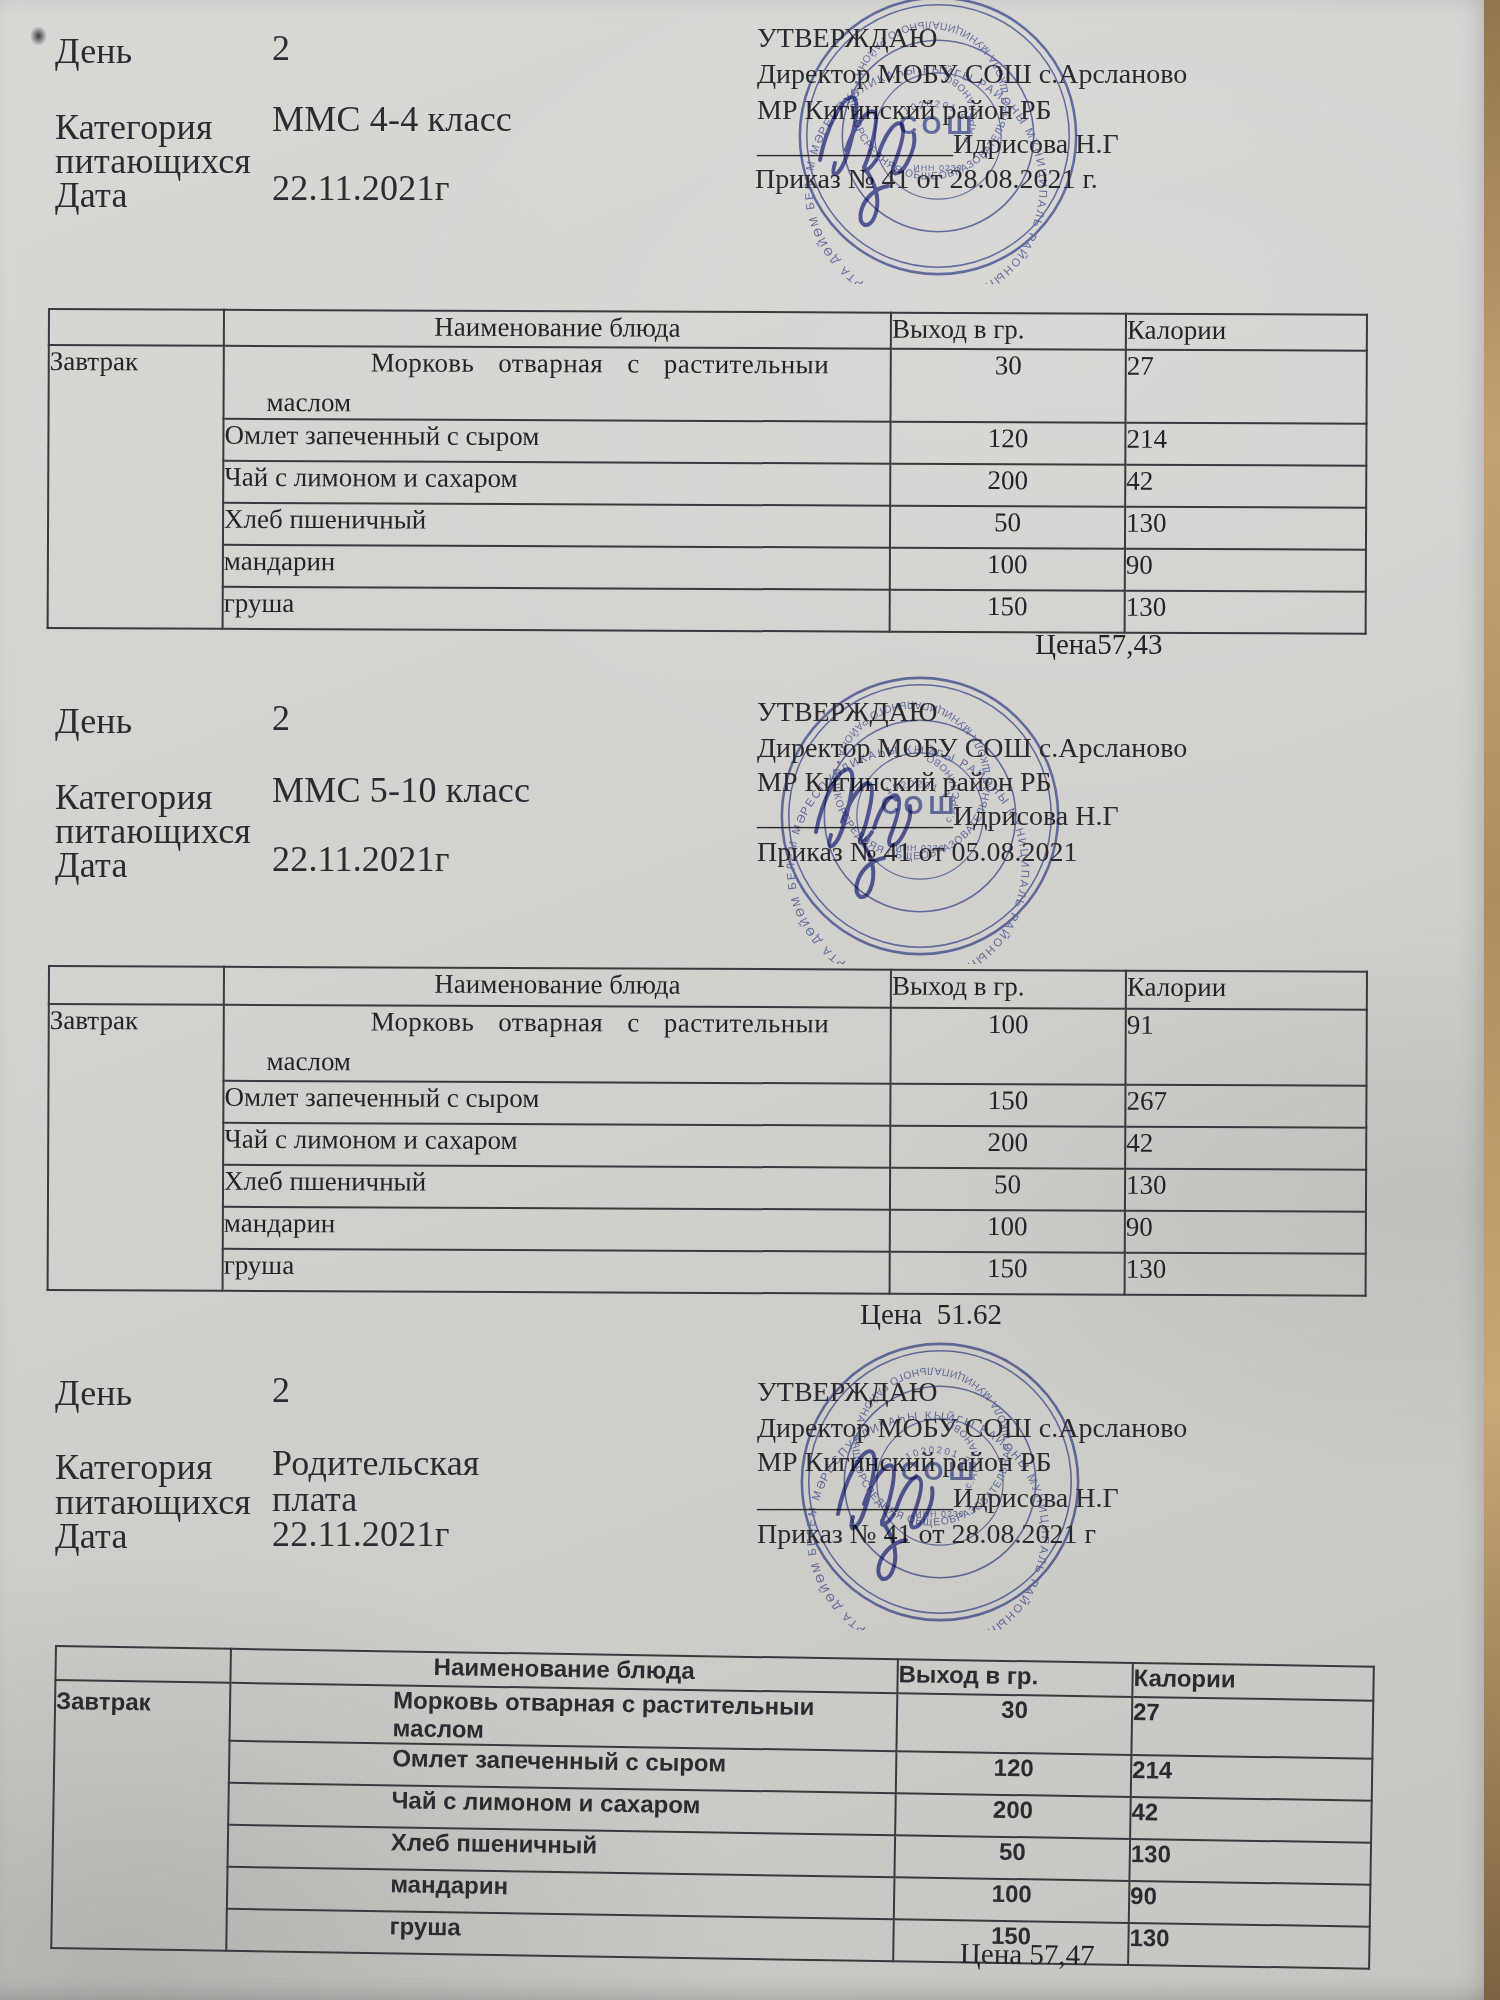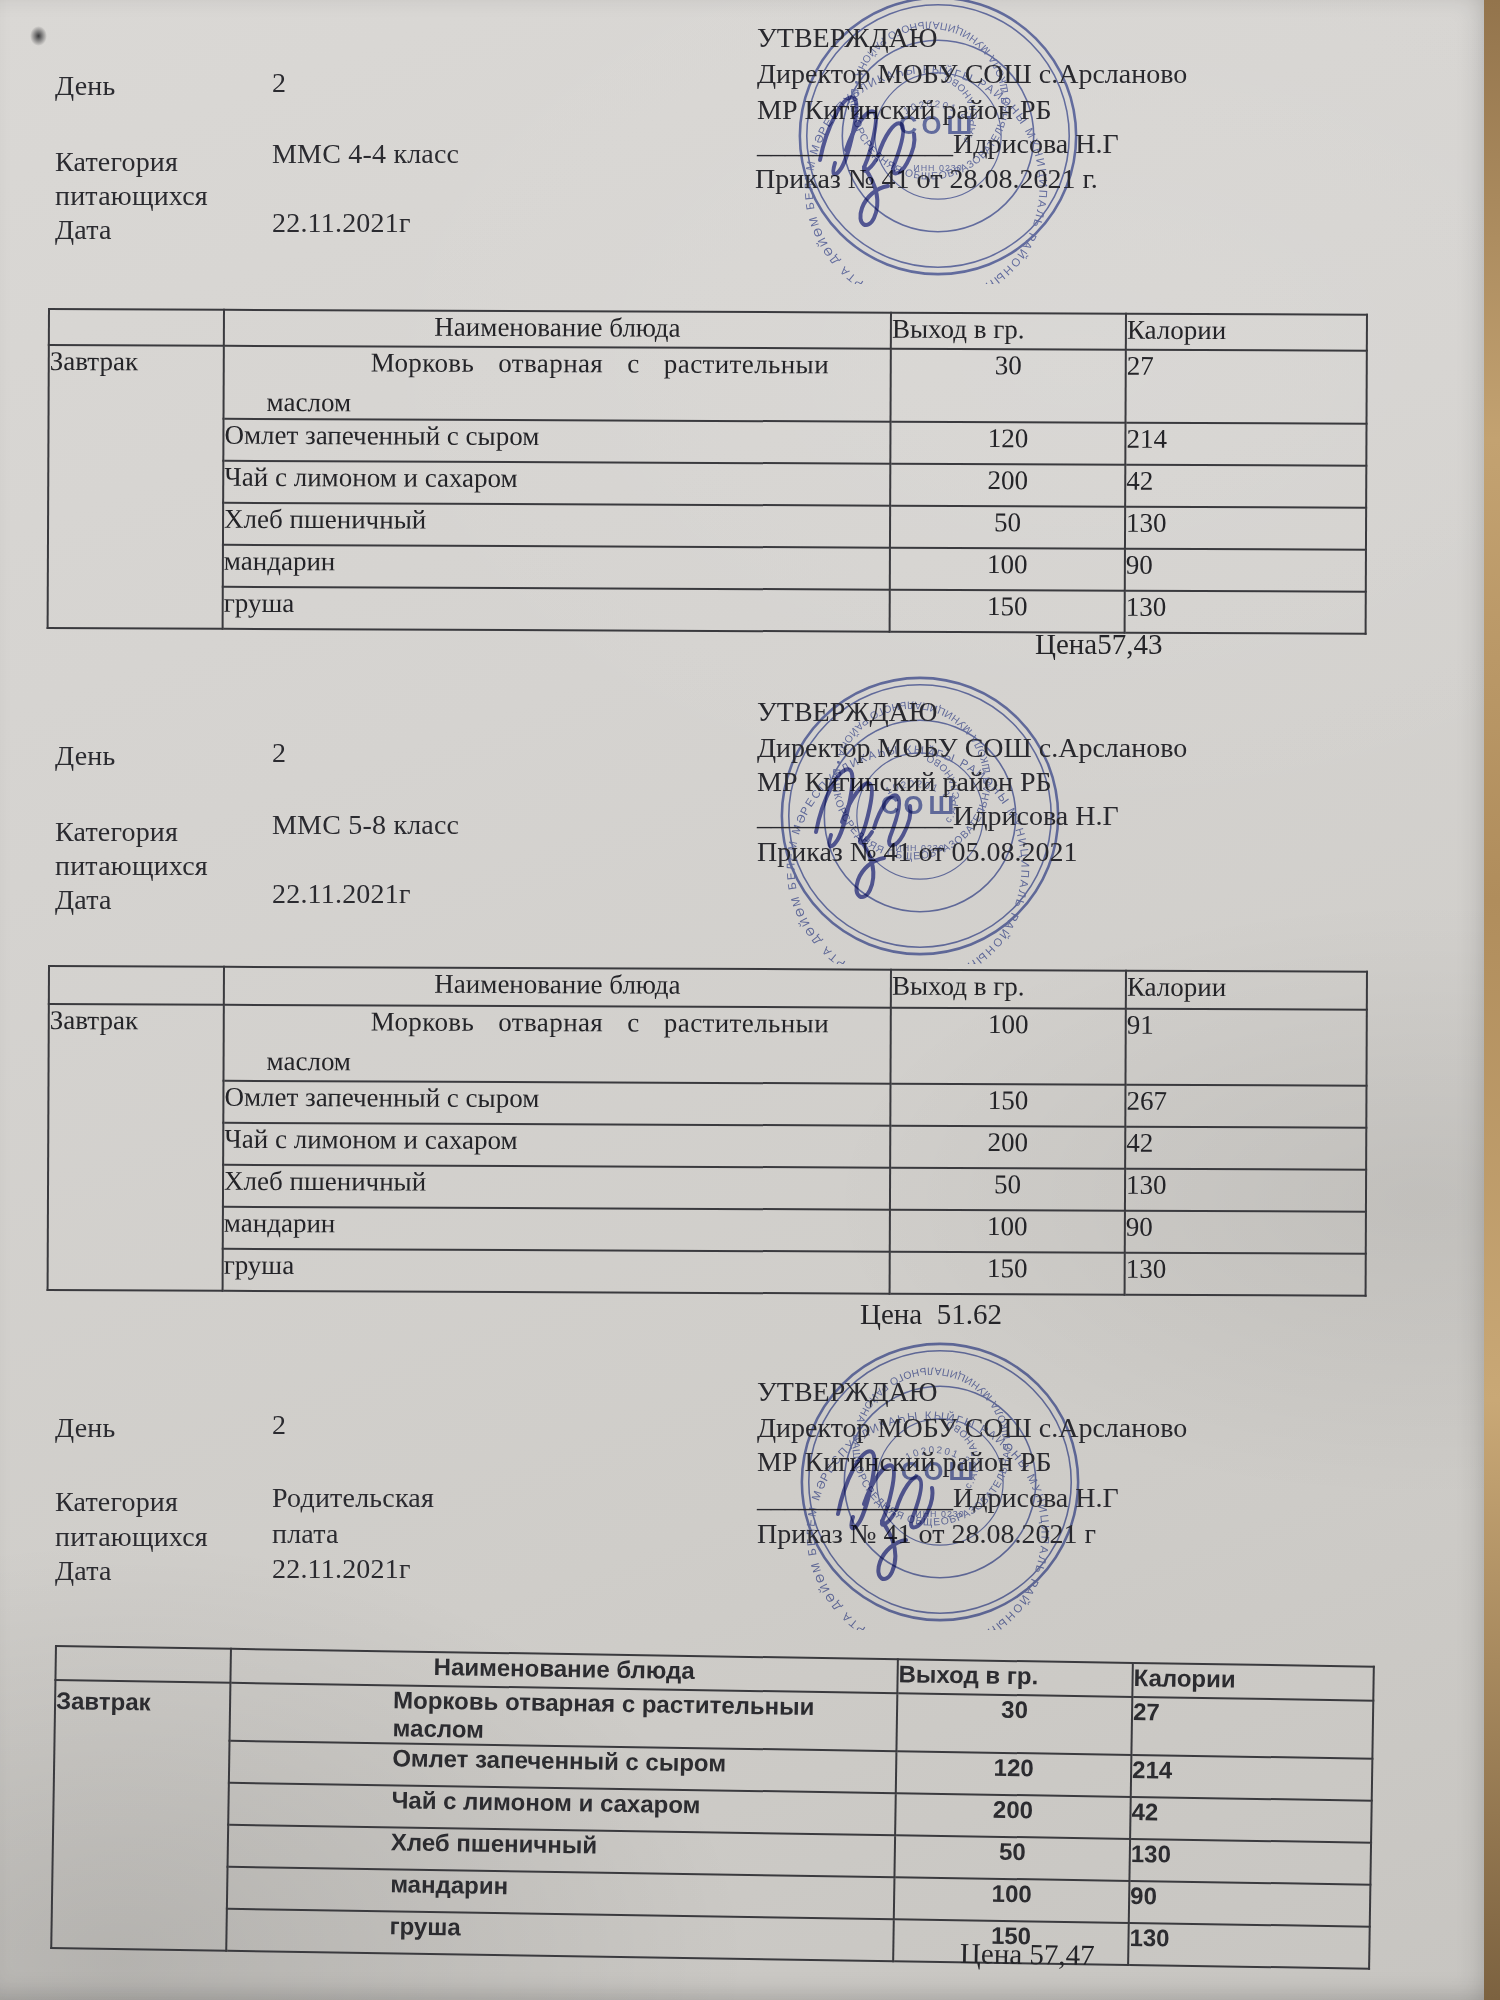--- a/index.html
+++ b/index.html
@@ -11,21 +11,21 @@
       radial-gradient(1000px 500px at 95% 60%, rgba(0,0,0,0.07), rgba(0,0,0,0) 60%),
       linear-gradient(160deg,#dad8d5 0%,#d5d3d0 35%,#cfcdc9 70%,#c7c5c1 100%);
     box-shadow: inset -26px 0 30px -14px rgba(0,0,0,0.25), inset 0 -18px 24px -12px rgba(0,0,0,0.12);
     font-family:"Liberation Serif","DejaVu Serif",serif;
   }
   .wood{position:absolute;right:0;top:0;bottom:0;width:16px;
     background:linear-gradient(180deg,#93744c 0%,#c3a271 22%,#b08d5c 45%,#c9a876 70%,#7c6240 100%);}
   .smudge{position:absolute;left:30px;top:26px;width:17px;height:20px;border-radius:50%;
     background:radial-gradient(closest-side,#3a3a3c,rgba(58,58,60,0));}
   .abs{position:absolute;}
-  .txt{font-size:28px;color:#2b2b30;letter-spacing:0.2px;white-space:pre;margin-top:40px;}
+  .txt{font-size:36px;color:#2b2b30;letter-spacing:0.2px;white-space:pre;}
   .appr{font-size:28px;color:#29292e;white-space:pre;}
   .price{font-size:29px;color:#242428;white-space:pre;}
   table.menu{position:absolute;border-collapse:collapse;table-layout:fixed;background:transparent;
     font-size:27px;color:#242428;transform-origin:left top;}
   table.menu td{border:2px solid #3a3a3e;padding:0;vertical-align:top;overflow:hidden;}
   td.hc{text-align:center;padding-top:3px;}
   td.hl{padding:3px 0 0 14px;}
   td.meal{padding:8px 0 0 14px;}
   td.dish{padding-top:5px;}
   .ind{padding-left:158px;}
@@ -155,21 +155,21 @@
   <div class="abs price" style="left:1035px;top:628px">Цена57,43</div>
 
   <svg class="stamp" style="left:772px;top:668px">
       <use href="#stamp-sym"></use>
     </svg>
 
   <div class="abs txt" style="left:55px;top:700px">День</div>
   <div class="abs txt" style="left:272px;top:697px">2</div>
   <div class="abs txt" style="left:55px;top:776px">Категория</div>
   <div class="abs txt" style="left:55px;top:810px">питающихся</div>
-  <div class="abs txt" style="left:272px;top:769px">ММС 5-8 класс</div>
+  <div class="abs txt" style="left:272px;top:769px">ММС 5-10 класс</div>
   <div class="abs txt" style="left:55px;top:844px">Дата</div>
   <div class="abs txt" style="left:272px;top:838px">22.11.2021г</div>
 
   <div class="abs appr" style="left:757px;top:696px">УТВЕРЖДАЮ</div>
   <div class="abs appr" style="left:757px;top:732px">Директор МОБУ СОШ с.Арсланово</div>
   <div class="abs appr" style="left:757px;top:766px">МР Кигинский район РБ</div>
   <div class="abs appr" style="left:757px;top:800px"><span>______________</span><span>Идрисова Н.Г</span></div>
   <div class="abs appr" style="left:757px;top:836px">Приказ № 41 от 05.08.2021</div>
 
   <svg class="sig" style="left:798px;top:736px" width="200" height="200">

